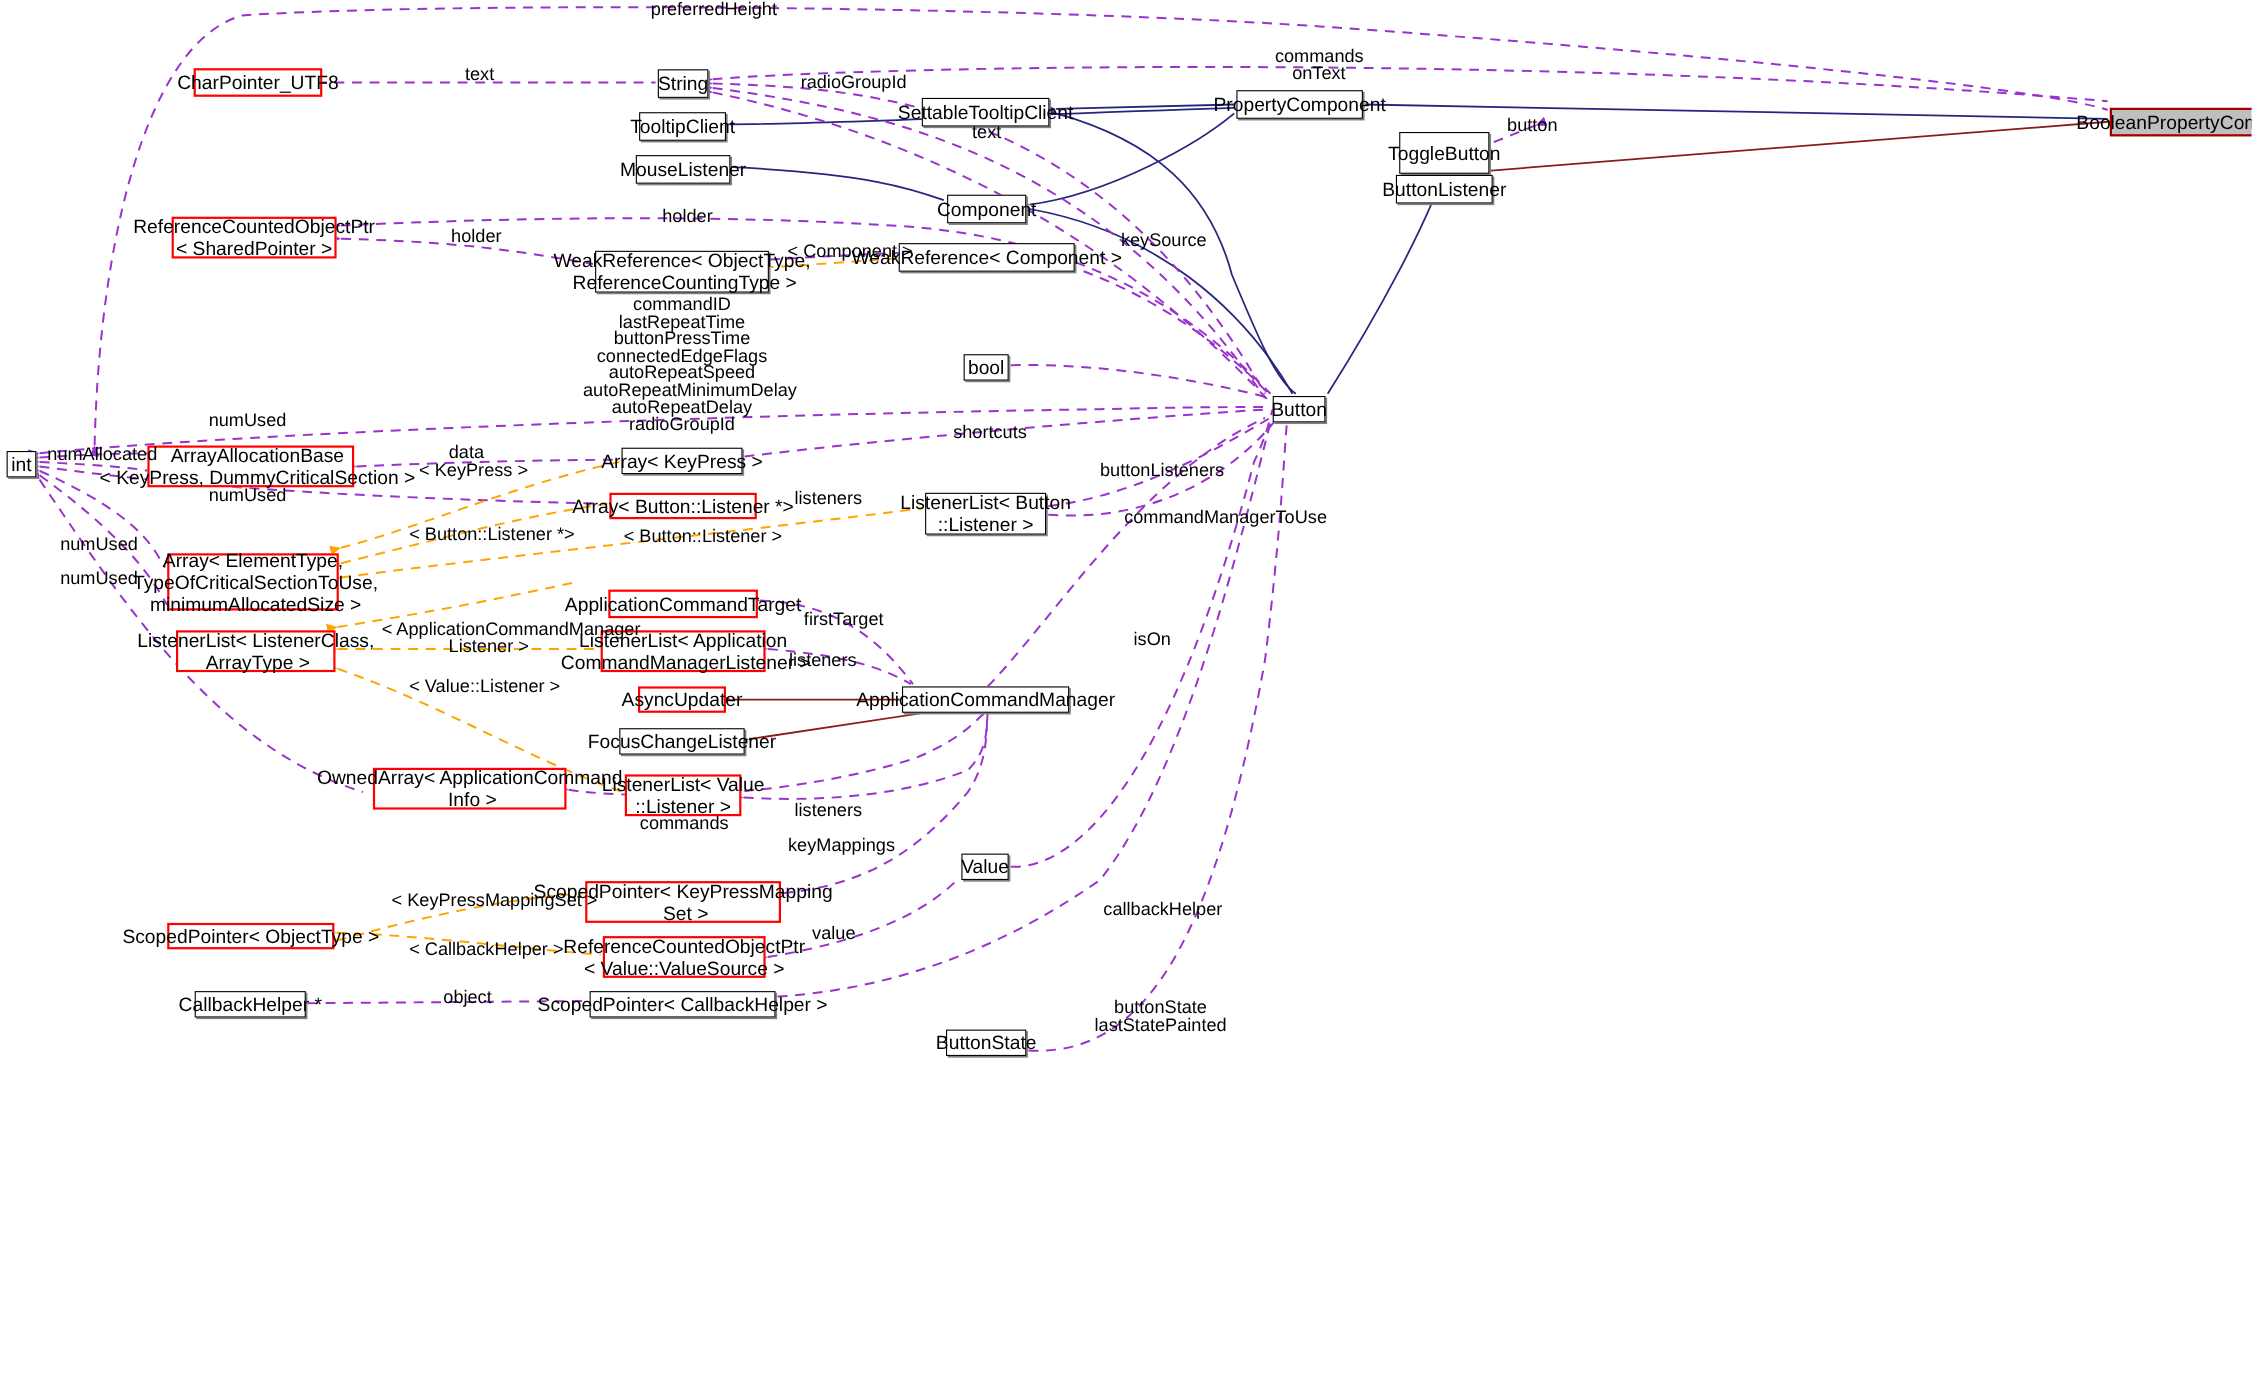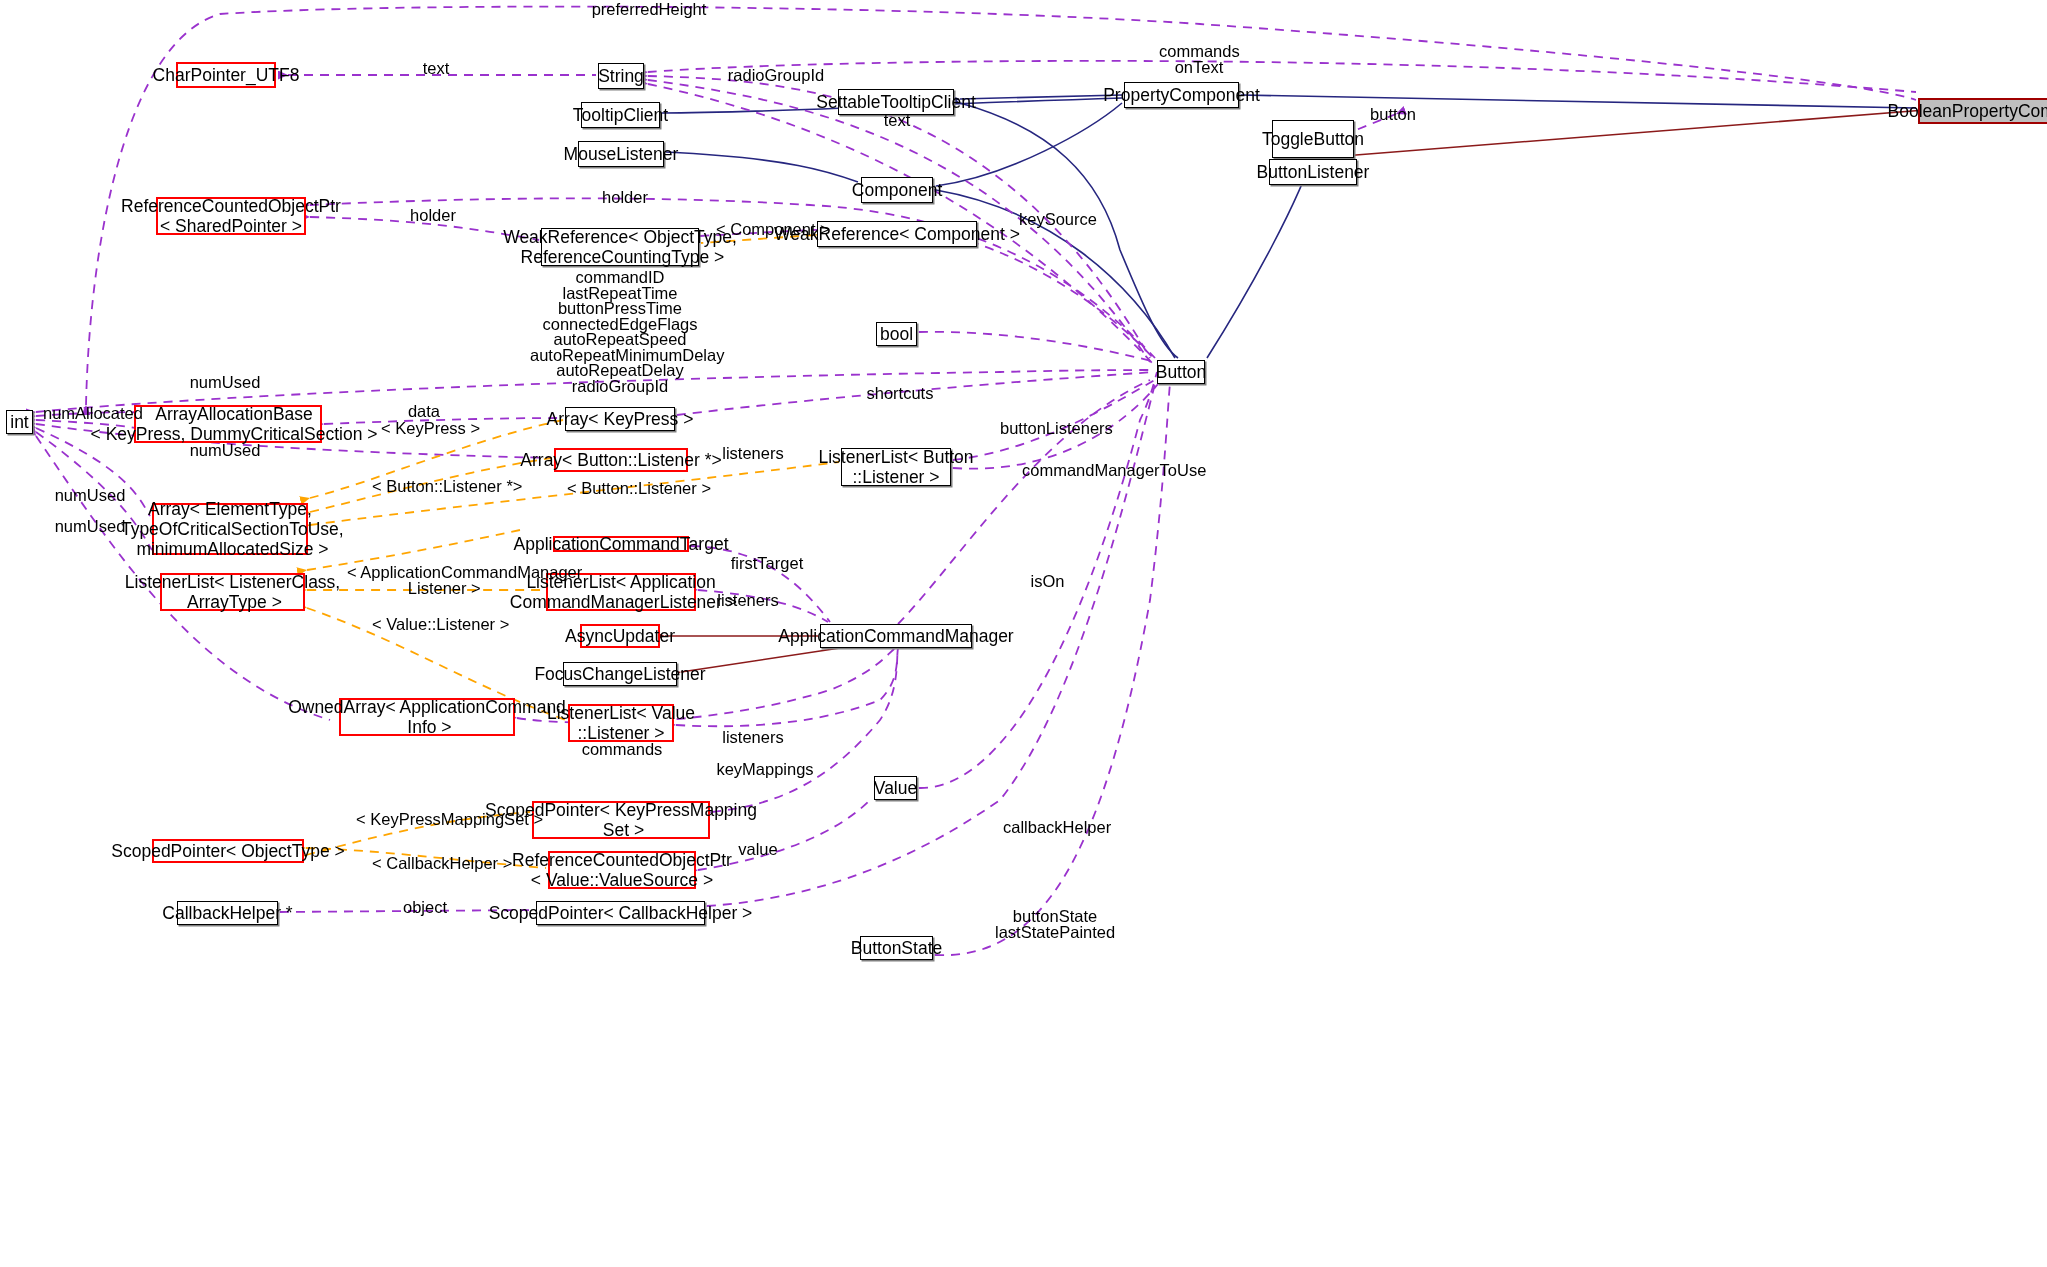--- a/index.html
+++ b/index.html
@@ -138,21 +138,21 @@
       <path d="M 310,512 C 400,490 470,470 552,458" marker-start="url(#arrTmpl)"></path>
       <path d="M 310,525 C 420,510 700,480 839,462" marker-start="url(#arrTmpl)"></path>
       <path d="M 307,570 C 400,555 450,545 520,530" marker-start="url(#arrTmpl)"></path>
       <path d="M 307,590 C 420,590 480,590 544,590" marker-start="url(#arrTmpl)"></path>
       <path d="M 307,608 C 400,640 480,690 566,720" marker-start="url(#arrTmpl)"></path>
       <path d="M 306,848 C 380,850 450,860 546,868" marker-start="url(#arrTmpl)"></path>
       <path d="M 306,855 C 380,835 450,818 530,812" marker-start="url(#arrTmpl)"></path>
     </g>
   </svg>
 
-<div class="node red" style="left: 176px; top: 62px; width: 100px; height: 26px;">CharPointer_UTF8</div>
+<div class="node red" style="left: 176px; top: 62px; width: 117px; height: 26px;">CharPointer_UTF8</div>
     <div class="node black" style="left: 598px; top: 63px; width: 46px; height: 26px;">String</div>
     <div class="node black" style="left: 838px; top: 89px; width: 116px; height: 26px;">SettableTooltipClient</div>
     <div class="node black" style="left: 1124px; top: 82px; width: 115px; height: 26px;">PropertyComponent</div>
     <div class="node current" style="left: 1918px; top: 98px; width: 160px; height: 26px;">BooleanPropertyComponent</div>
     <div class="node black" style="left: 581px; top: 102px; width: 79px; height: 26px;">TooltipClient</div>
     <div class="node black" style="left: 1272px; top: 120px; width: 82px; height: 38px;">ToggleButton</div>
     <div class="node black" style="left: 578px; top: 141px; width: 86px; height: 26px;">MouseListener</div>
     <div class="node black" style="left: 1269px; top: 159px; width: 88px; height: 26px;">ButtonListener</div>
     <div class="node black" style="left: 861px; top: 177px; width: 72px; height: 26px;">Component</div>
     <div class="node red" style="left: 156px; top: 197px; width: 150px; height: 38px;">ReferenceCountedObjectPtr
@@ -165,21 +165,21 @@
     <div class="node black" style="left: 6px; top: 410px; width: 27px; height: 24px;">int</div>
     <div class="node red" style="left: 134px; top: 405px; width: 188px; height: 38px; padding-left: 12px;">ArrayAllocationBase
 &lt; KeyPress, DummyCriticalSection &gt;</div>
     <div class="node black" style="left: 565px; top: 407px; width: 110px; height: 24px;">Array&lt; KeyPress &gt;</div>
     <div class="node red" style="left: 554px; top: 448px; width: 134px; height: 24px;">Array&lt; Button::Listener *&gt;</div>
     <div class="node black" style="left: 841px; top: 448px; width: 110px; height: 38px;">ListenerList&lt; Button
 ::Listener &gt;</div>
     <div class="node red" style="left: 152px; top: 503px; width: 156px; height: 52px;">Array&lt; ElementType,
  TypeOfCriticalSectionToUse,
  minimumAllocatedSize &gt;</div>
-    <div class="node red" style="left: 553px; top: 536px; width: 136px; height: 16px;">ApplicationCommandTarget</div>
+    <div class="node red" style="left: 553px; top: 536px; width: 136px; height: 26px;">ApplicationCommandTarget</div>
     <div class="node red" style="left: 160px; top: 573px; width: 145px; height: 38px;">ListenerList&lt; ListenerClass,
  ArrayType &gt;</div>
     <div class="node red" style="left: 546px; top: 573px; width: 150px; height: 38px;">ListenerList&lt; Application
  CommandManagerListener &gt;</div>
     <div class="node red" style="left: 580px; top: 624px; width: 80px; height: 24px;">AsyncUpdater</div>
     <div class="node black" style="left: 820px; top: 624px; width: 152px; height: 24px;">ApplicationCommandManager</div>
     <div class="node black" style="left: 563px; top: 662px; width: 114px; height: 24px;">FocusChangeListener</div>
     <div class="node red" style="left: 339px; top: 698px; width: 176px; height: 38px;">OwnedArray&lt; ApplicationCommand
  Info &gt;</div>
     <div class="node red" style="left: 568px; top: 704px; width: 106px; height: 38px;">ListenerList&lt; Value

